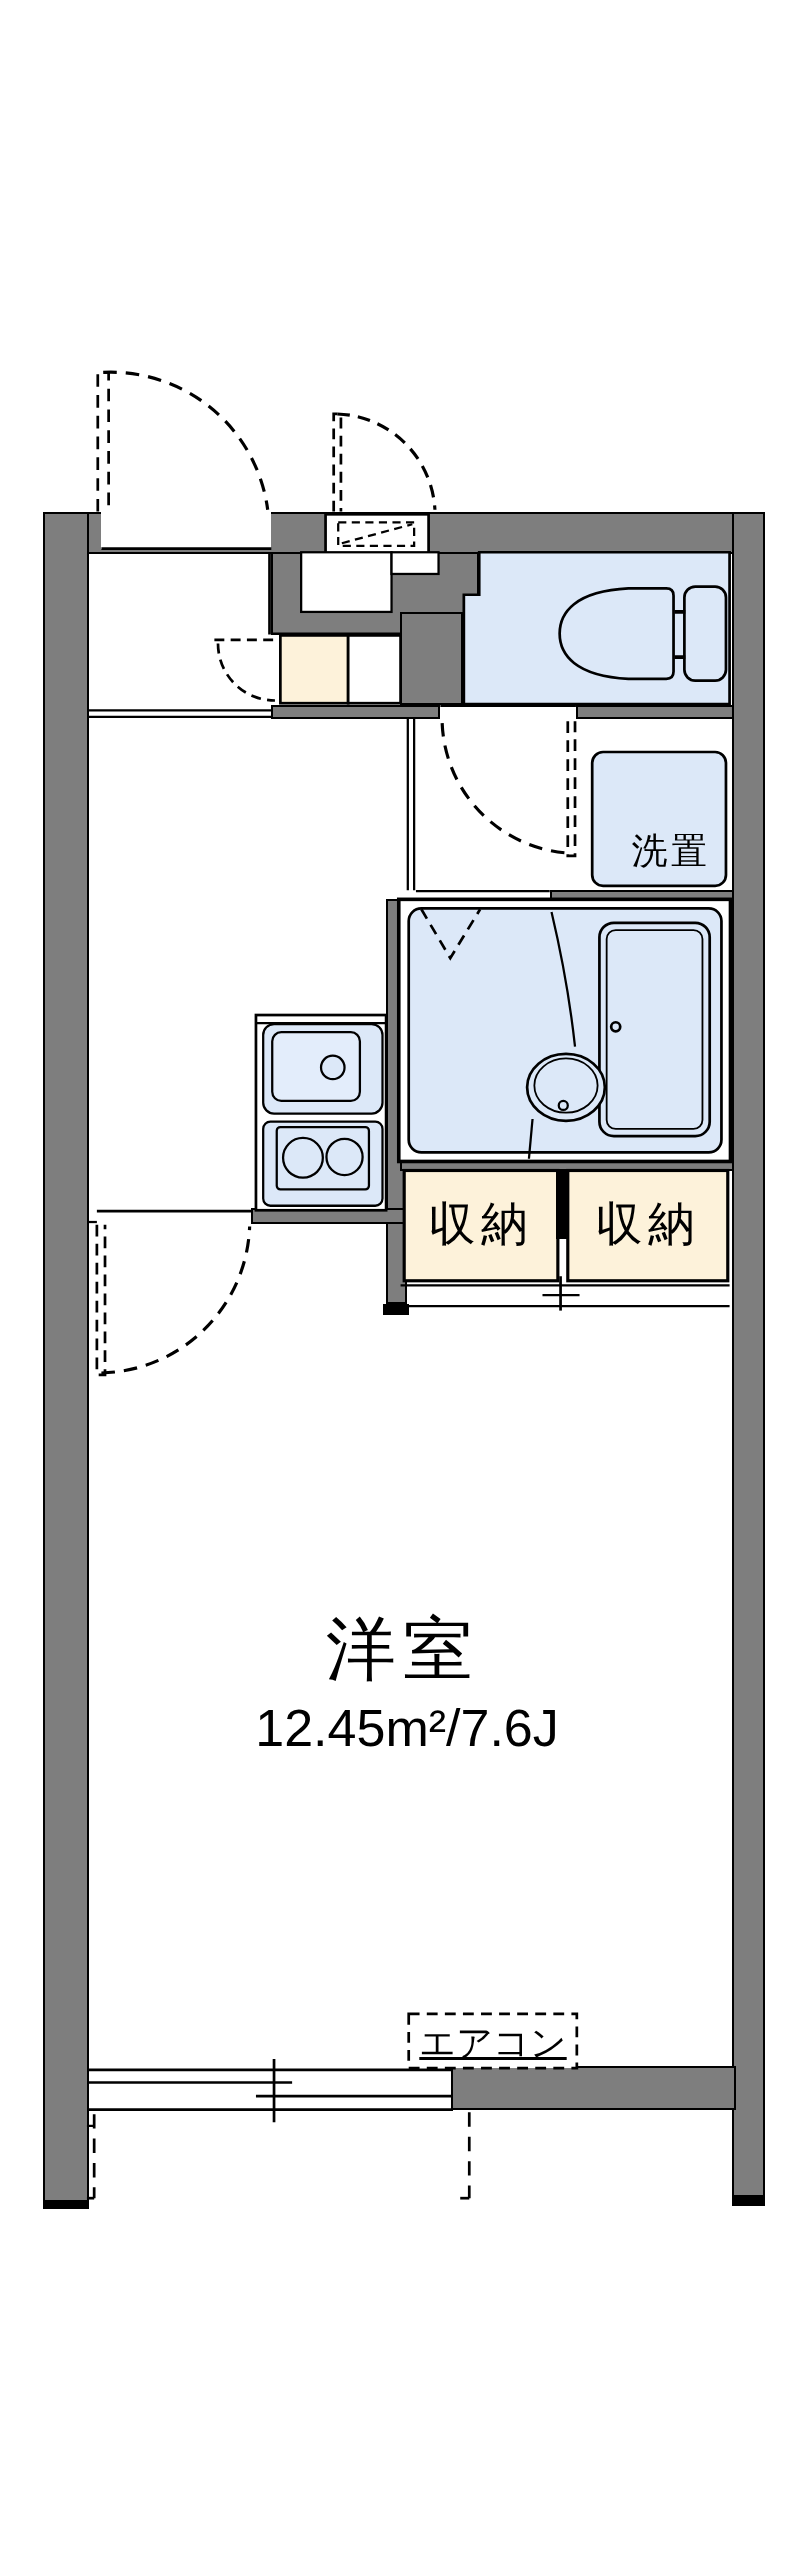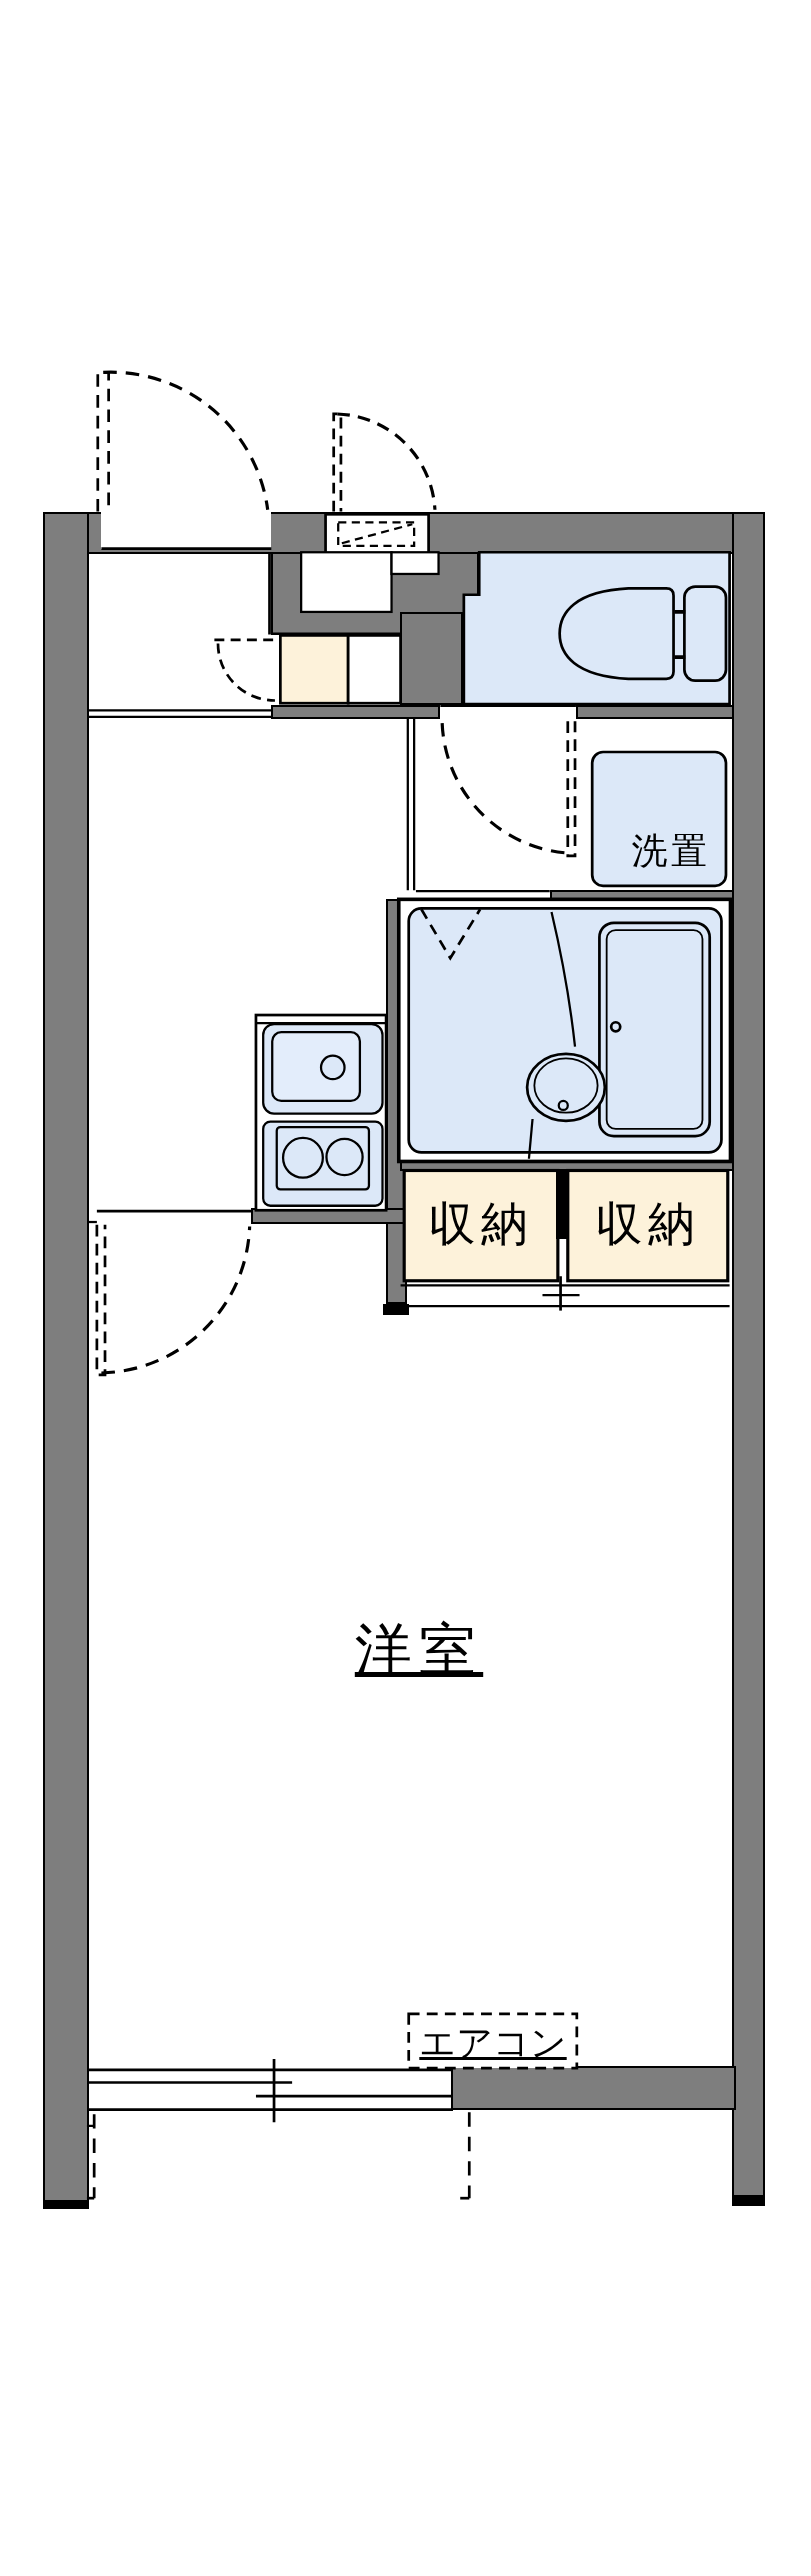--- a/index.html
+++ b/index.html
@@ -6,21 +6,21 @@
   .canvas{position:relative;width:812px;height:2576px;background:#fff;overflow:hidden;
           font-family:"Liberation Sans","DejaVu Sans",sans-serif;color:#000;}
   .wall{position:absolute;background:var(--wall,#7e7e7e);border:2.7px solid var(--line,#000);box-sizing:border-box;z-index:1;}
   .erase{position:absolute;background:#fff;z-index:2;}
   svg.overlay{position:absolute;left:0;top:0;z-index:3;}
   .lbl{position:absolute;z-index:4;display:flex;align-items:center;justify-content:center;
        text-align:center;white-space:nowrap;color:var(--line,#000);}
   .lbl-senchi{left:592px;top:788px;width:158px;height:56px;font-size:36px;letter-spacing:3.6px;margin-top:35px;}
   .lbl-closet-l{left:404px;top:1195px;width:154px;height:58px;font-size:47px;letter-spacing:5.4px;}
   .lbl-closet-r{left:568px;top:1195px;width:160px;height:58px;font-size:47px;letter-spacing:5.4px;}
-  .lbl-room{left:220px;top:1607px;width:398px;height:86px;font-size:57px;letter-spacing:7.2px;text-decoration:underline;}
+  .lbl-room{left:204px;top:1607px;width:398px;height:86px;font-size:70px;letter-spacing:7.2px;}
   .lbl-size{left:208px;top:1699px;width:398px;height:58px;font-size:52px;}
   .lbl-aircon{left:409px;top:2023px;width:168px;height:40px;font-size:36px;text-decoration:underline;}
   .divider-black{position:absolute;left:556px;top:1169px;width:12.7px;height:70px;background:var(--line,#000);z-index:4;}
   .cap{position:absolute;background:var(--line,#000);z-index:4;}
 </style>
 </head>
 <body>
 
 <div class="canvas">
 
@@ -170,15 +170,16 @@
 
     <rect x="452" y="2228" width="186" height="60" fill="#fff" stroke="var(--line)" stroke-width="3" stroke-dasharray="12 8"></rect>
   </svg>
 
   <div class="divider-black"></div>
 
   <div class="lbl lbl-senchi">洗置</div>
   <div class="lbl lbl-closet-l">収納</div>
   <div class="lbl lbl-closet-r">収納</div>
   <div class="lbl lbl-room">洋室</div>
+  <div class="lbl lbl-size">12.45m²/7.6J</div>
   <div class="lbl lbl-aircon">エアコン</div>
 </div>
 
 
 </body></html>

